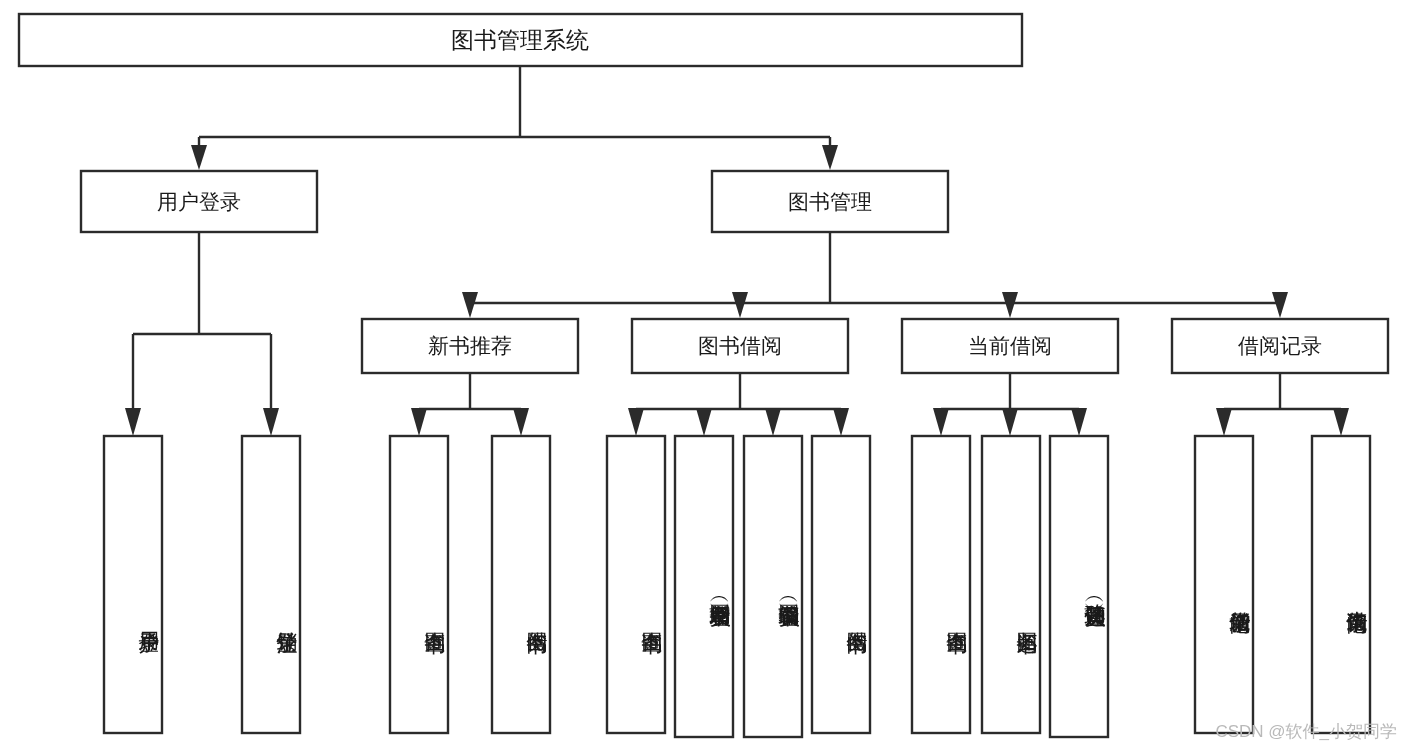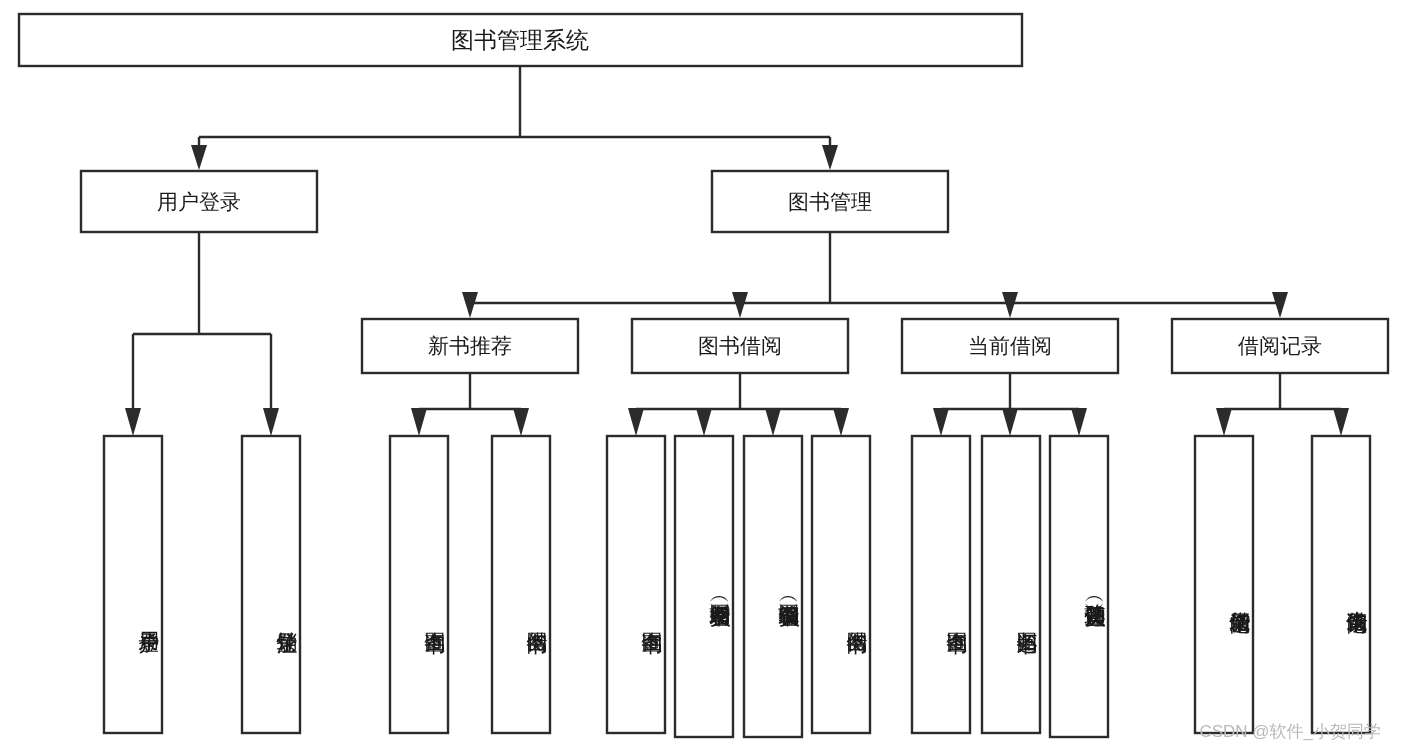--- a/index.html
+++ b/index.html
@@ -60,21 +60,21 @@
     text-orientation: upright;
     white-space: nowrap;
     letter-spacing: 0.5px;
     display: flex;
     align-items: flex-start;
     justify-content: center;
     pointer-events: none;
   }
   .watermark {
     position: absolute;
-    right: 24px;
+    right: 8px;
     bottom: 4px;
     font-family: "Liberation Sans", "DejaVu Sans", sans-serif;
     font-size: 17px;
     color: #b9b9b9;
     white-space: nowrap;
     user-select: none;
   }
 </style>
 </head>
 <body>

